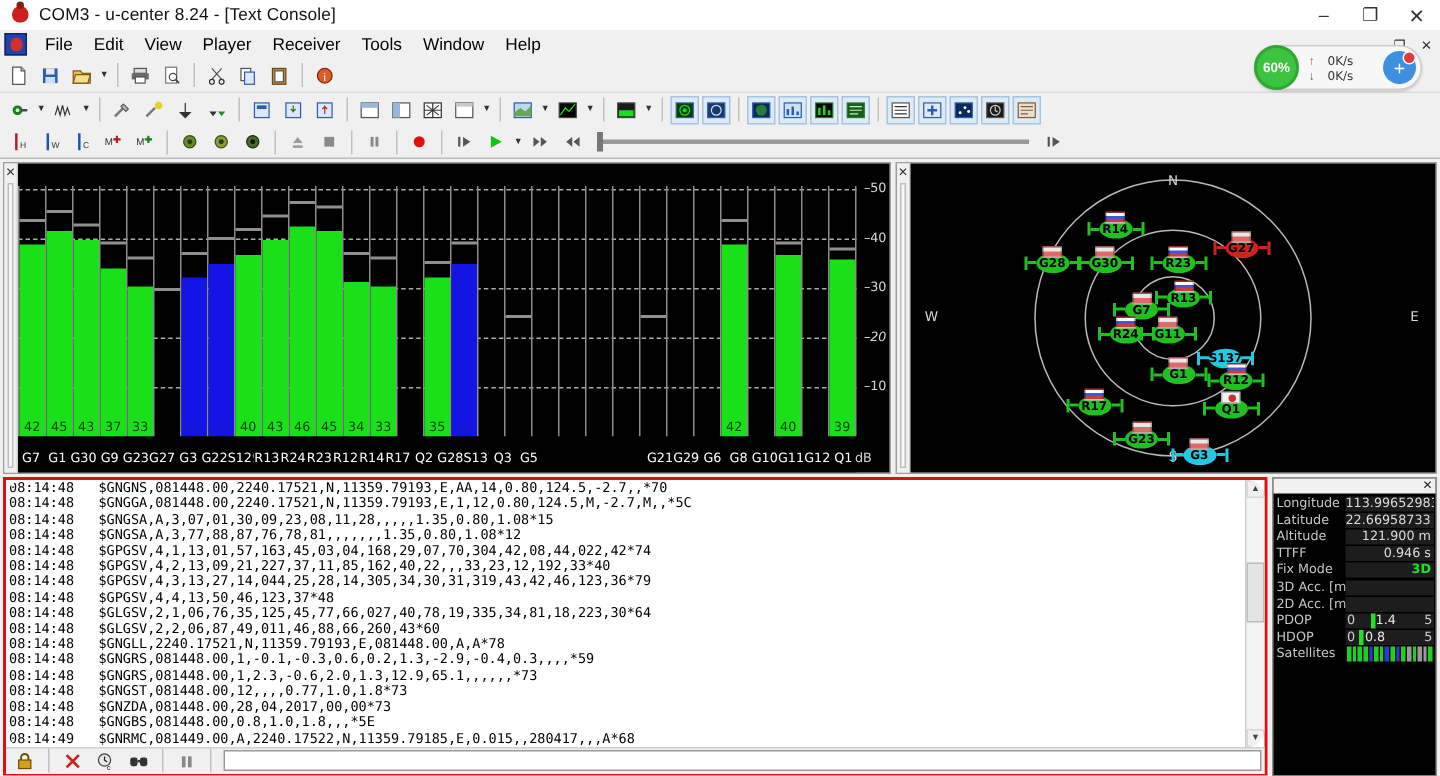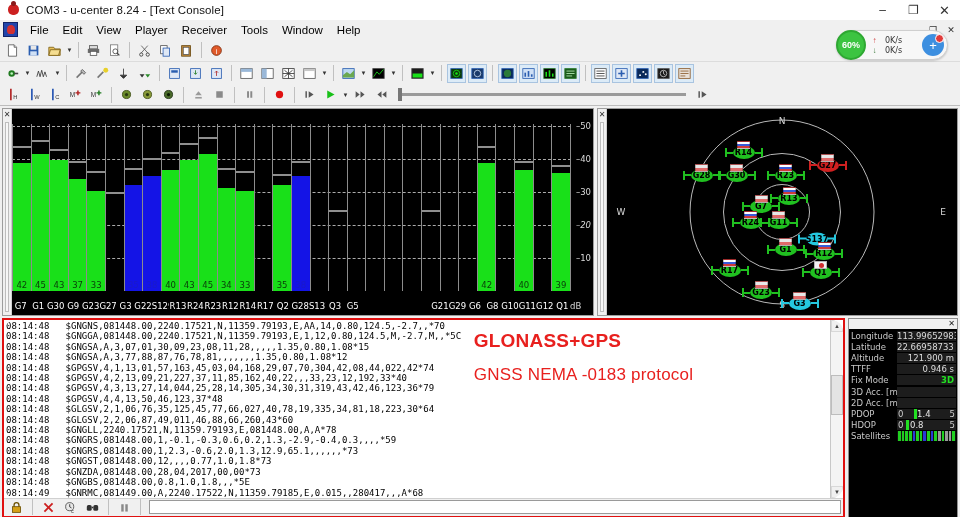--- a/index.html
+++ b/index.html
@@ -658,20 +658,25 @@
               </div>
               <div class="bar-col">
                 <div class="bar-cap" style="bottom: 81.8182%;"></div>
                 <div class="bar-fill green" style="height: 72.7273%;"></div>
                 <div class="bar-val onGreen">40</div>
               </div>
               <div class="bar-col">
                 <div class="bar-cap" style="bottom: 87.2727%;"></div>
                 <div class="bar-fill green" style="height: 78.1818%;"></div>
                 <div class="bar-val onGreen">43</div>
+              </div>
+              <div class="bar-col">
+                <div class="bar-cap" style="bottom: 92.7273%;"></div>
+                <div class="bar-fill green" style="height: 83.6364%;"></div>
+                <div class="bar-val onGreen">46</div>
               </div>
               <div class="bar-col">
                 <div class="bar-cap" style="bottom: 90.9091%;"></div>
                 <div class="bar-fill green" style="height: 81.8182%;"></div>
                 <div class="bar-val onGreen">45</div>
               </div>
               <div class="bar-col">
                 <div class="bar-cap" style="bottom: 72.7273%;"></div>
                 <div class="bar-fill green" style="height: 61.8182%;"></div>
                 <div class="bar-val onGreen">34</div>
@@ -945,24 +950,20 @@
           </div>
       </div>
 
     </div>
 
     <div class="bottom-row">
 
       <div id="consolePanel">
         <div class="console-body">
           <div class="console-text" id="consoleText"><span class="cline"><span class="ctime">08:14:48</span>   $GNGNS,081448.00,2240.17521,N,11359.79193,E,AA,14,0.80,124.5,-2.7,,*70</span><span class="cline"><span class="ctime">08:14:48</span>   $GNGGA,081448.00,2240.17521,N,11359.79193,E,1,12,0.80,124.5,M,-2.7,M,,*5C</span><span class="cline"><span class="ctime">08:14:48</span>   $GNGSA,A,3,07,01,30,09,23,08,11,28,,,,,1.35,0.80,1.08*15</span><span class="cline"><span class="ctime">08:14:48</span>   $GNGSA,A,3,77,88,87,76,78,81,,,,,,,1.35,0.80,1.08*12</span><span class="cline"><span class="ctime">08:14:48</span>   $GPGSV,4,1,13,01,57,163,45,03,04,168,29,07,70,304,42,08,44,022,42*74</span><span class="cline"><span class="ctime">08:14:48</span>   $GPGSV,4,2,13,09,21,227,37,11,85,162,40,22,,,33,23,12,192,33*40</span><span class="cline"><span class="ctime">08:14:48</span>   $GPGSV,4,3,13,27,14,044,25,28,14,305,34,30,31,319,43,42,46,123,36*79</span><span class="cline"><span class="ctime">08:14:48</span>   $GPGSV,4,4,13,50,46,123,37*48</span><span class="cline"><span class="ctime">08:14:48</span>   $GLGSV,2,1,06,76,35,125,45,77,66,027,40,78,19,335,34,81,18,223,30*64</span><span class="cline"><span class="ctime">08:14:48</span>   $GLGSV,2,2,06,87,49,011,46,88,66,260,43*60</span><span class="cline"><span class="ctime">08:14:48</span>   $GNGLL,2240.17521,N,11359.79193,E,081448.00,A,A*78</span><span class="cline"><span class="ctime">08:14:48</span>   $GNGRS,081448.00,1,-0.1,-0.3,0.6,0.2,1.3,-2.9,-0.4,0.3,,,,*59</span><span class="cline"><span class="ctime">08:14:48</span>   $GNGRS,081448.00,1,2.3,-0.6,2.0,1.3,12.9,65.1,,,,,,*73</span><span class="cline"><span class="ctime">08:14:48</span>   $GNGST,081448.00,12,,,,0.77,1.0,1.8*73</span><span class="cline"><span class="ctime">08:14:48</span>   $GNZDA,081448.00,28,04,2017,00,00*73</span><span class="cline"><span class="ctime">08:14:48</span>   $GNGBS,081448.00,0.8,1.0,1.8,,,*5E</span><span class="cline"><span class="ctime">08:14:49</span>   $GNRMC,081449.00,A,2240.17522,N,11359.79185,E,0.015,,280417,,,A*68</span></div>
-          <div class="annot">
-            <div class="a1">GLONASS+GPS</div>
-            <div class="a2">GNSS  NEMA -0183 protocol</div>
-          </div>
           <div class="vscroll">
             <div class="vs-btn">▲</div>
             <div class="vs-track">
               <div class="vs-thumb"></div>
             </div>
             <div class="vs-btn">▼</div>
           </div>
         </div>
         <div class="console-toolbar">
           <span class="tbtn">

